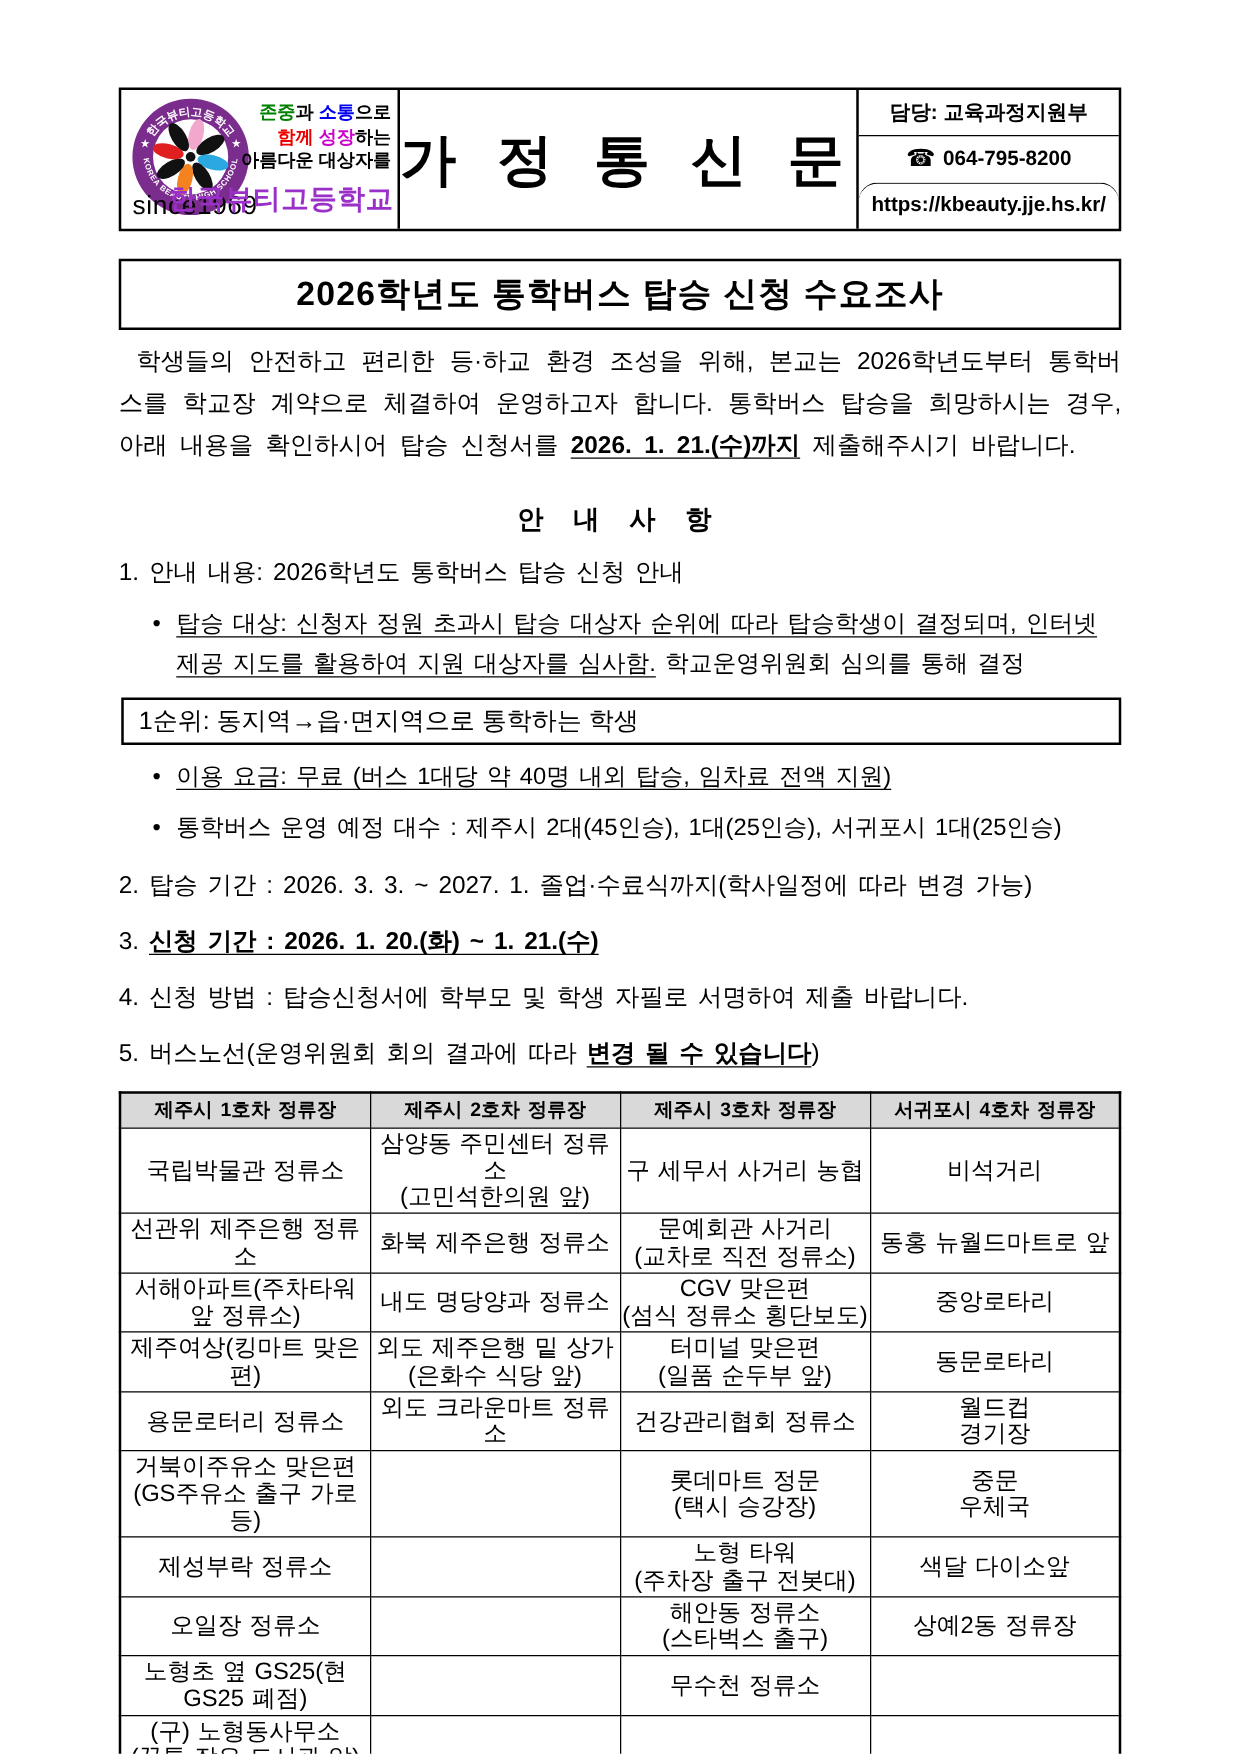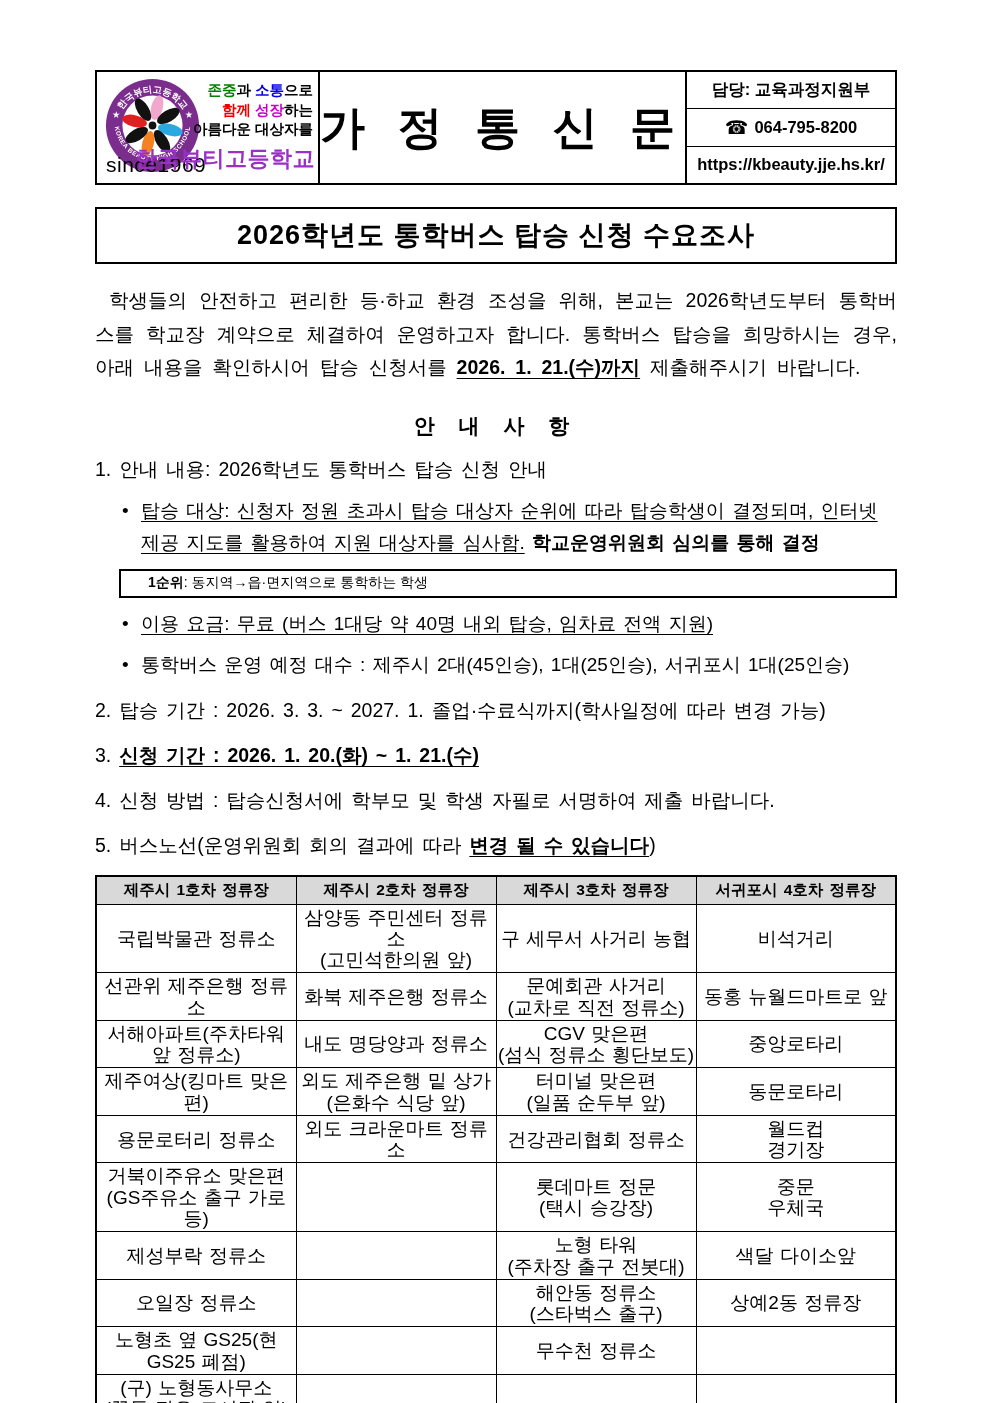--- a/index.html
+++ b/index.html
@@ -21,38 +21,38 @@
   .c-green { color:#008000; } .c-blue { color:#0000ee; }
   .c-red { color:#ee0000; } .c-magenta { color:#cc00cc; }
   .school-name { position:absolute; right:3px; bottom:9px; color:#9b30c9; font-size:22px; font-weight:800; letter-spacing:0.5px; }
   .lh-center { flex:1; display:flex; align-items:center; justify-content:center;
     border-left:2px solid #000; border-right:2px solid #000;
     font-size:45px; font-weight:800; letter-spacing:10px; white-space:nowrap; }
   .lh-right { width:243px; display:flex; flex-direction:column;justify-content:space-between; }
   .lh-right .row { flex:1; display:flex; align-items:center; justify-content:center; font-size:16.5px; font-weight:700; }
   .lh-right .row + .row { border-top:1px solid #000; }
   .phone-glyph { margin-right:6px; font-size:19px; }
-  .url { font-weight:600; font-size:16px; }
+  .url { font-weight:600; font-size:16px;border-radius:15px; }
 
   
   .doc-title-box { margin-top:22px; border:2px solid #000; text-align:center; padding:8px 0 9px; }
   .doc-title { font-size:27px; font-weight:800; letter-spacing:1px; }
 
   
-  .intro { margin-top:20px; font-size:19.5px; line-height:1.73; text-align:justify; word-spacing:4.5px; text-indent:14px; }
+  .intro { margin-top:9px; font-size:19.5px; line-height:1.73; text-align:justify; word-spacing:4.5px; text-indent:14px; }
   .bold-underline { font-weight:800; text-decoration:underline; text-underline-offset:4px; }
 
   
   .section-heading { margin-top:27px; text-align:center; font-size:21px; font-weight:800; letter-spacing:9px; }
   .item { margin-top:14px; font-size:19.5px; line-height:1.6; word-spacing:2.5px; }
   .bullet { margin-top:10px; font-size:19px; line-height:1.65; padding-left:46px; text-indent:-19px; word-spacing:2px; }
   .dot { display:inline-block; width:19px; text-indent:0; }
   .u { text-decoration:underline; text-underline-offset:4px; }
-  .b { font-weight:700; }
-  .priority-box { margin:11px 0 2px 24px; border:2px solid #000; padding:3px 27px 4px; font-size:14px; }
+  .b { font-weight:400; }
+  .priority-box { margin:11px 0 2px 2px; border:2px solid #000; padding:3px 12px 4px; font-size:20px; }
   .item5-wrap { margin-top:14px; }
 
   
   .bus-table { margin-top:13px; width:100%; border-collapse:collapse; border:2px solid #000; table-layout:fixed; }
   .bus-table th { background:#d9d9d9; border:1px solid #000; font-size:15.5px; font-weight:800; padding:3px 17px; word-spacing:2px; }
   .bus-table td { border:1px solid #000; font-size:19px; text-align:center; padding:2px 1px; height:29px; line-height:1.12; white-space:pre-line; word-spacing:1px; }
 
   
   .doc-date { margin-top:33px; text-align:center; font-size:21px; word-spacing:5px; }
 </style>

